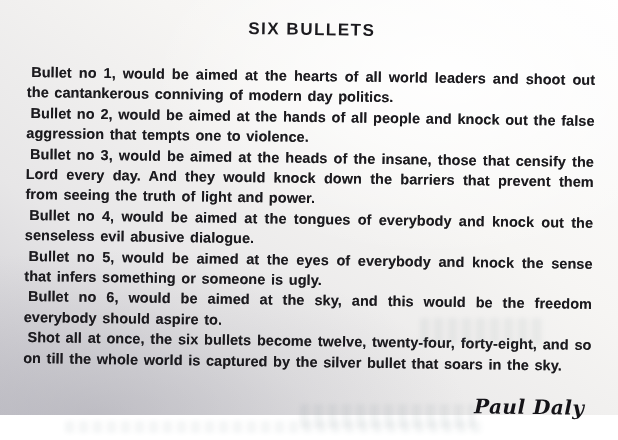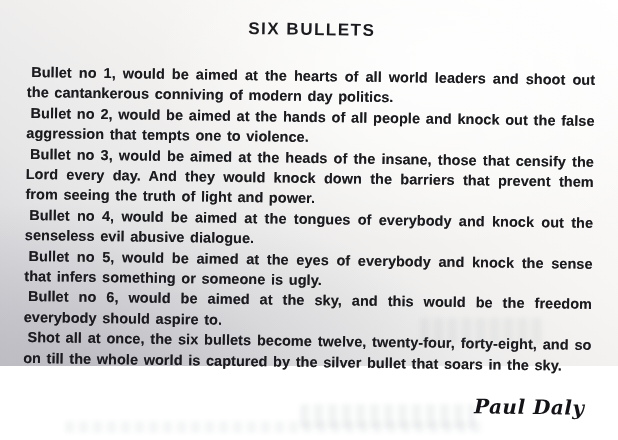--- a/index.html
+++ b/index.html
@@ -6,21 +6,21 @@
     --ink:#1b1a1e;
     --paper-hi:#ffffff;
     --paper-lo:#cbcad0;
   }
   html,body{margin:0;padding:0;}
   body{
     width:618px;height:440px;overflow:hidden;
     font-family:"Liberation Sans", sans-serif;
   }
   .page{
-    position:relative;width:618px;height:366px;
+    position:relative;width:618px;height:415px;
     background:
       radial-gradient(ellipse 420px 260px at 72% 18%, rgba(255,255,255,0.9), rgba(255,255,255,0) 70%),
       radial-gradient(ellipse 500px 220px at 15% 100%, rgba(164,163,172,0.45), rgba(164,163,172,0) 75%),
       linear-gradient(215deg, var(--paper-hi) 0%, #f6f5f3 38%, #e7e6e7 72%, var(--paper-lo) 100%);
   }
   .content{
     position:absolute;left:28px;top:16px;width:568px;
     transform:rotate(0.8deg);transform-origin:0 0;
     color:var(--ink);
   }

